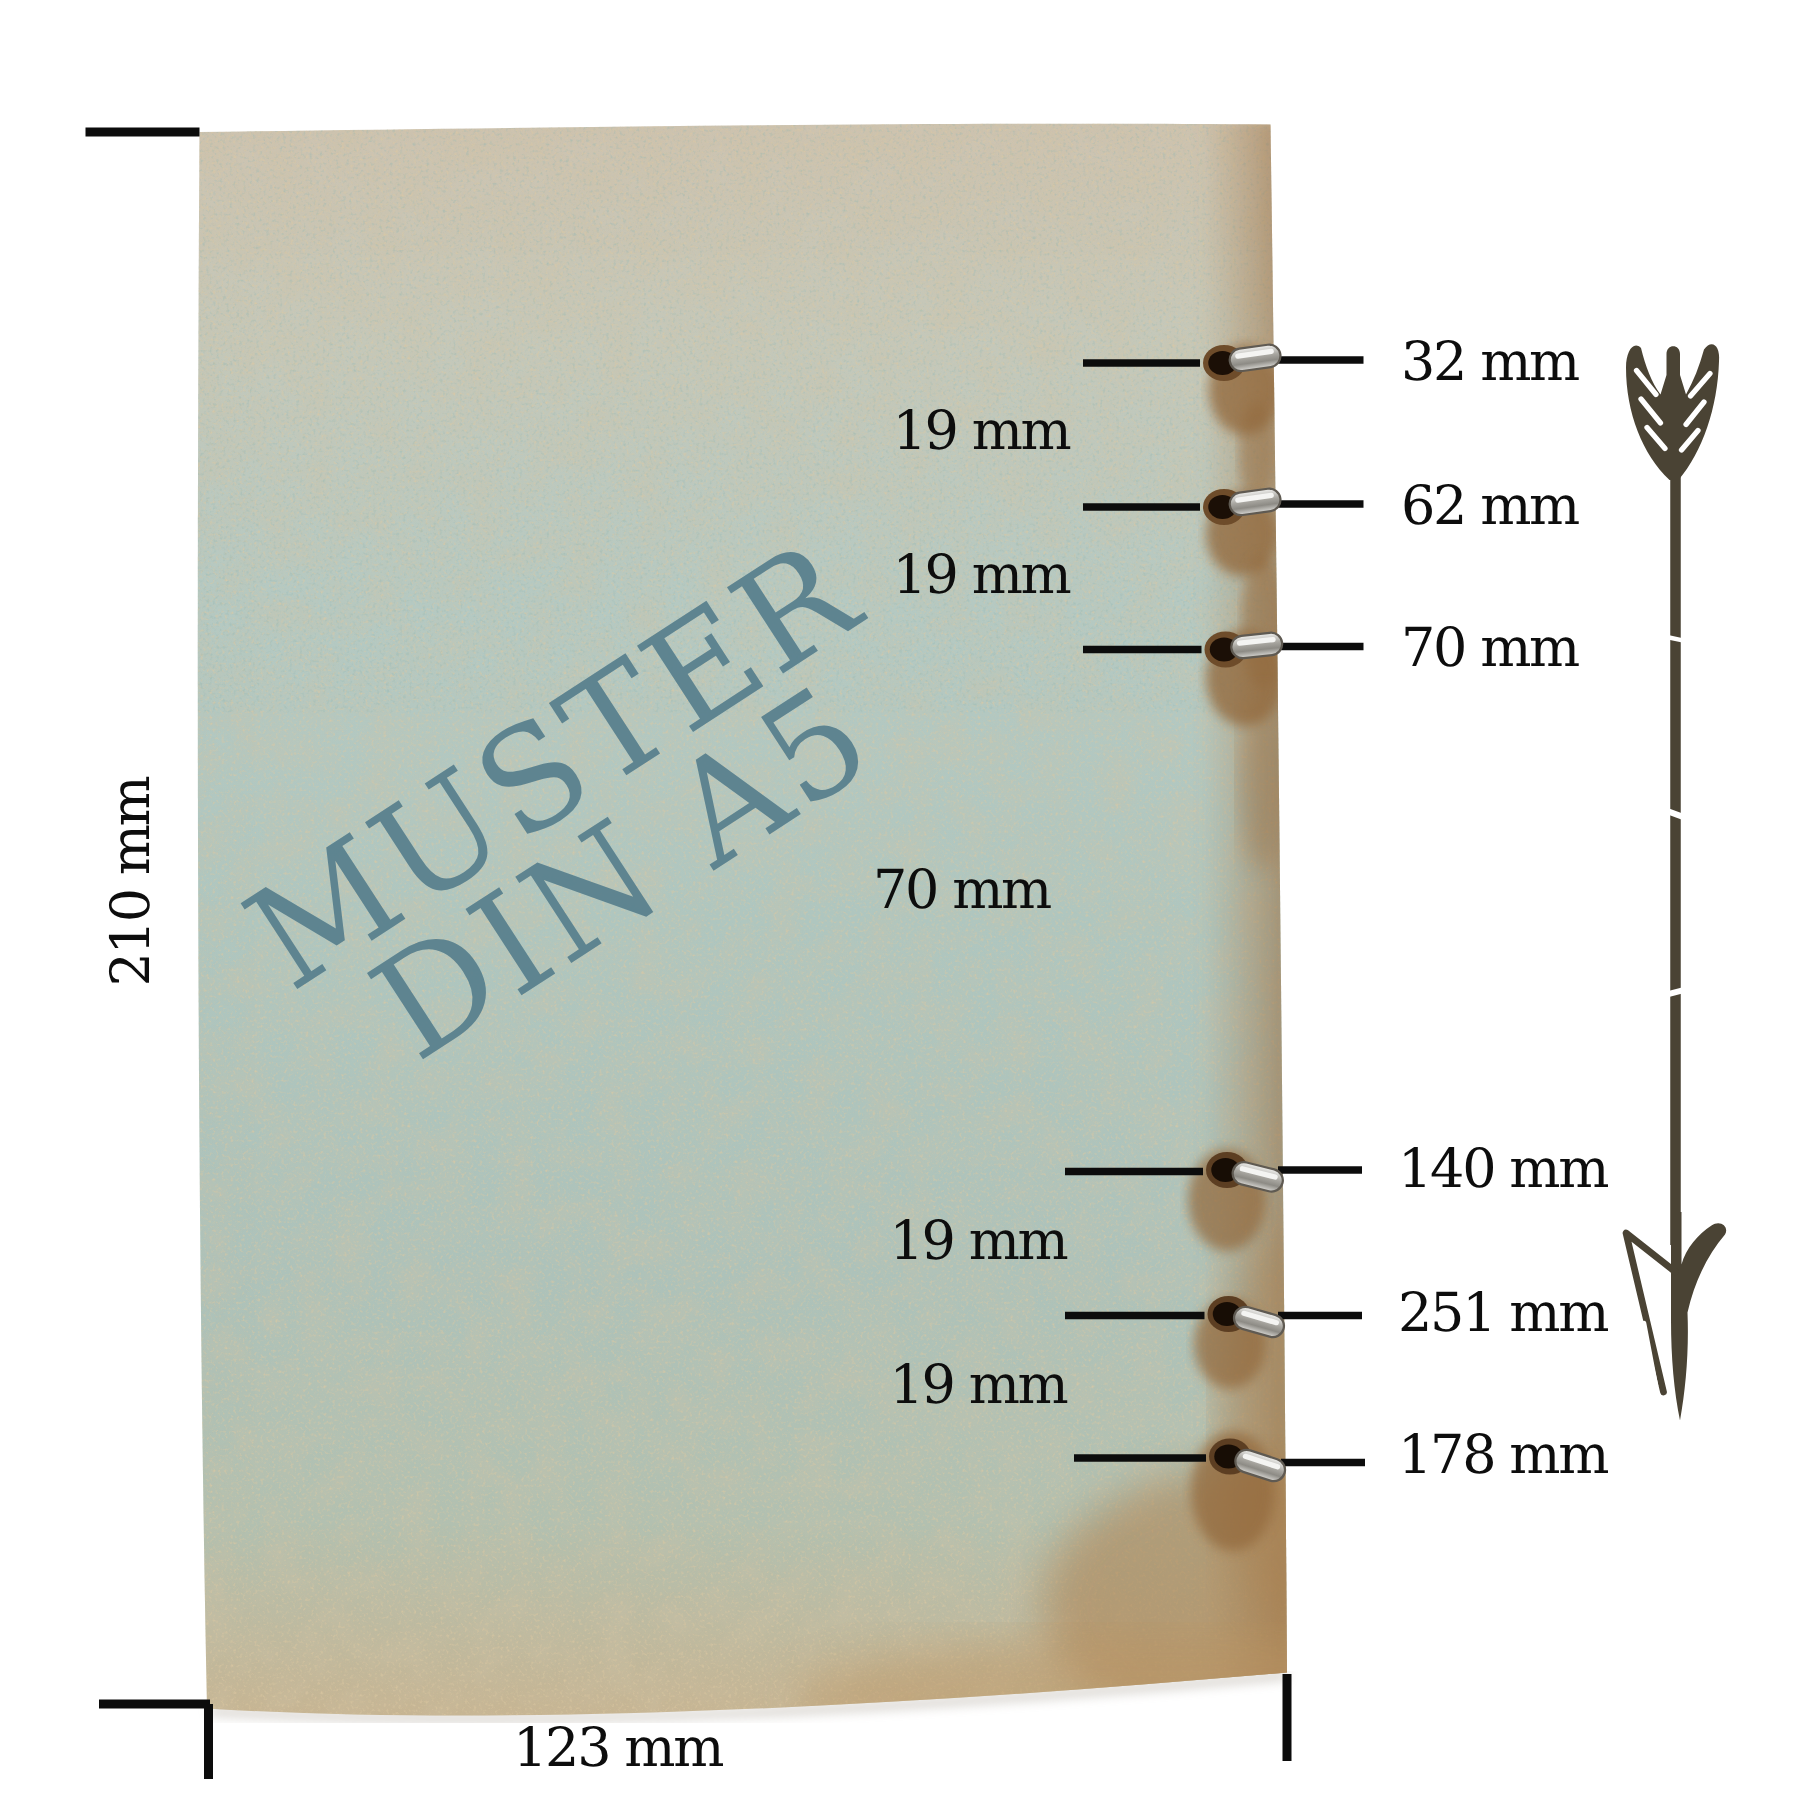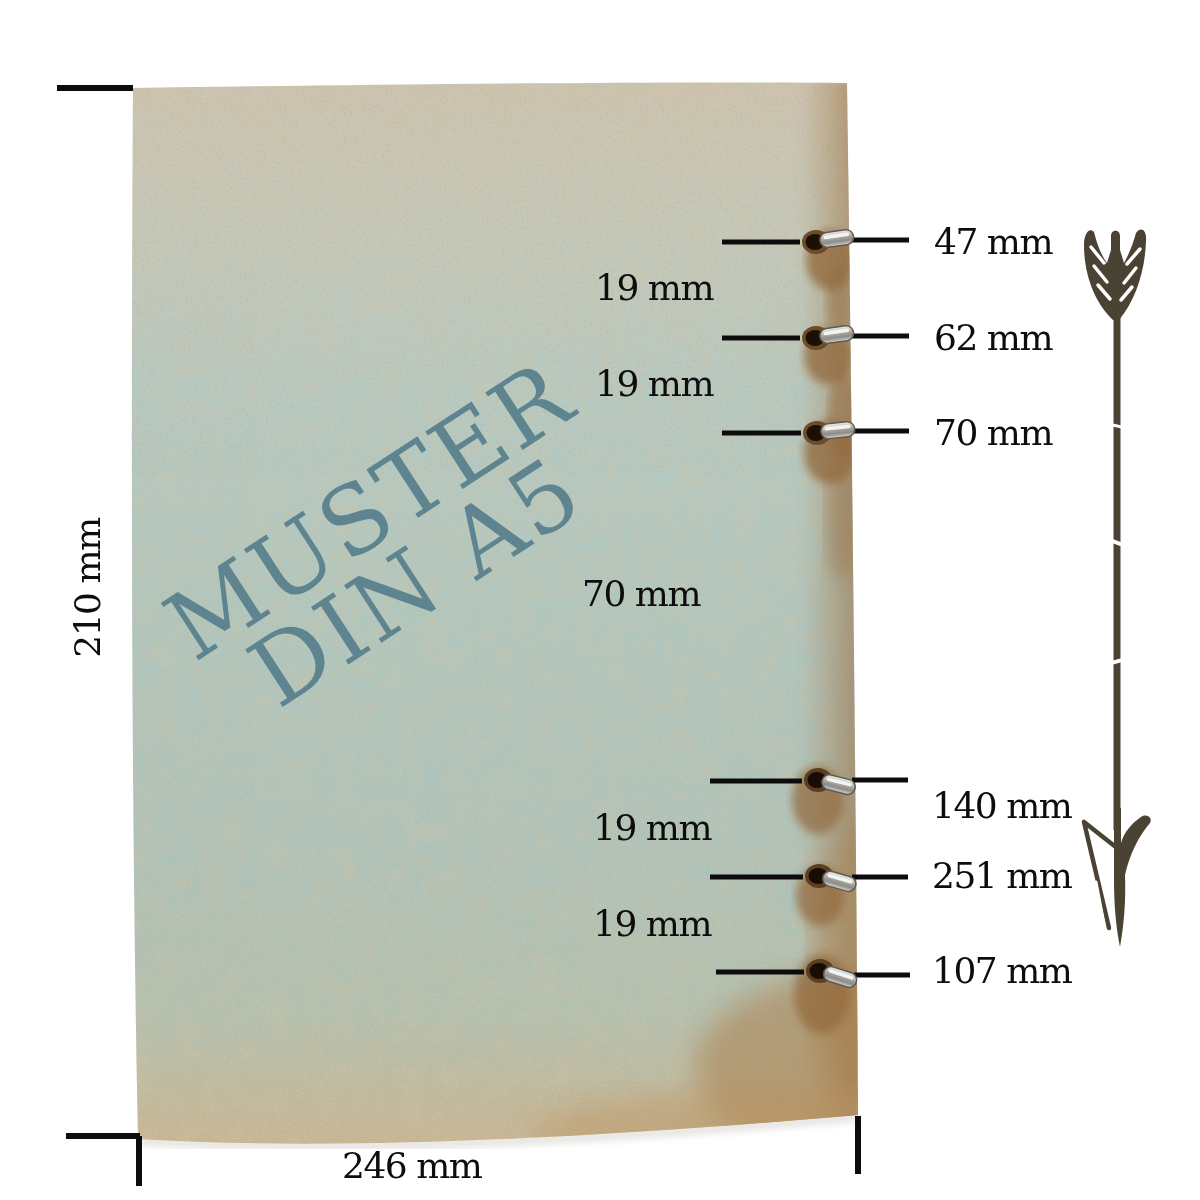--- a/index.html
+++ b/index.html
@@ -213,29 +213,29 @@
       <path fill="none" stroke="#4a4334" stroke-width="4.5" stroke-linecap="round" stroke-linejoin="round" d="M 1117,848 L 1084,822 L 1109,928"></path>
       <path d="M1096,882 L1104,924" stroke="#ffffff" stroke-width="3" stroke-linecap="round"></path>
     </g>
   </svg>
 
   <div class="watermark">
     <div>MUSTER</div>
     <div>DIN A5</div>
   </div>
 
-  <div class="dim" style="left:934px;top:242px">47 mm</div>
+  <div class="dim" style="left:934px;top:242px">32 mm</div>
   <div class="dim" style="left:934px;top:338px">62 mm</div>
   <div class="dim" style="left:934px;top:433px">70 mm</div>
-  <div class="dim" style="left:932px;top:806px">140 mm</div>
+  <div class="dim" style="left:932px;top:780px">140 mm</div>
   <div class="dim" style="left:932px;top:876px">251 mm</div>
-  <div class="dim" style="left:932px;top:971px">107 mm</div>
+  <div class="dim" style="left:932px;top:971px">178 mm</div>
 
   <div class="dim" style="left:595px;top:288px">19 mm</div>
   <div class="dim" style="left:595px;top:384px">19 mm</div>
   <div class="dim" style="left:582px;top:594px">70 mm</div>
   <div class="dim" style="left:593px;top:828px">19 mm</div>
   <div class="dim" style="left:593px;top:924px">19 mm</div>
 
   <div class="dim vertical" style="left:88px;top:588px">210 mm</div>
-  <div class="dim" style="left:342px;top:1166px">246 mm</div>
+  <div class="dim" style="left:342px;top:1166px">123 mm</div>
 
 </div>
 
 </body></html>

